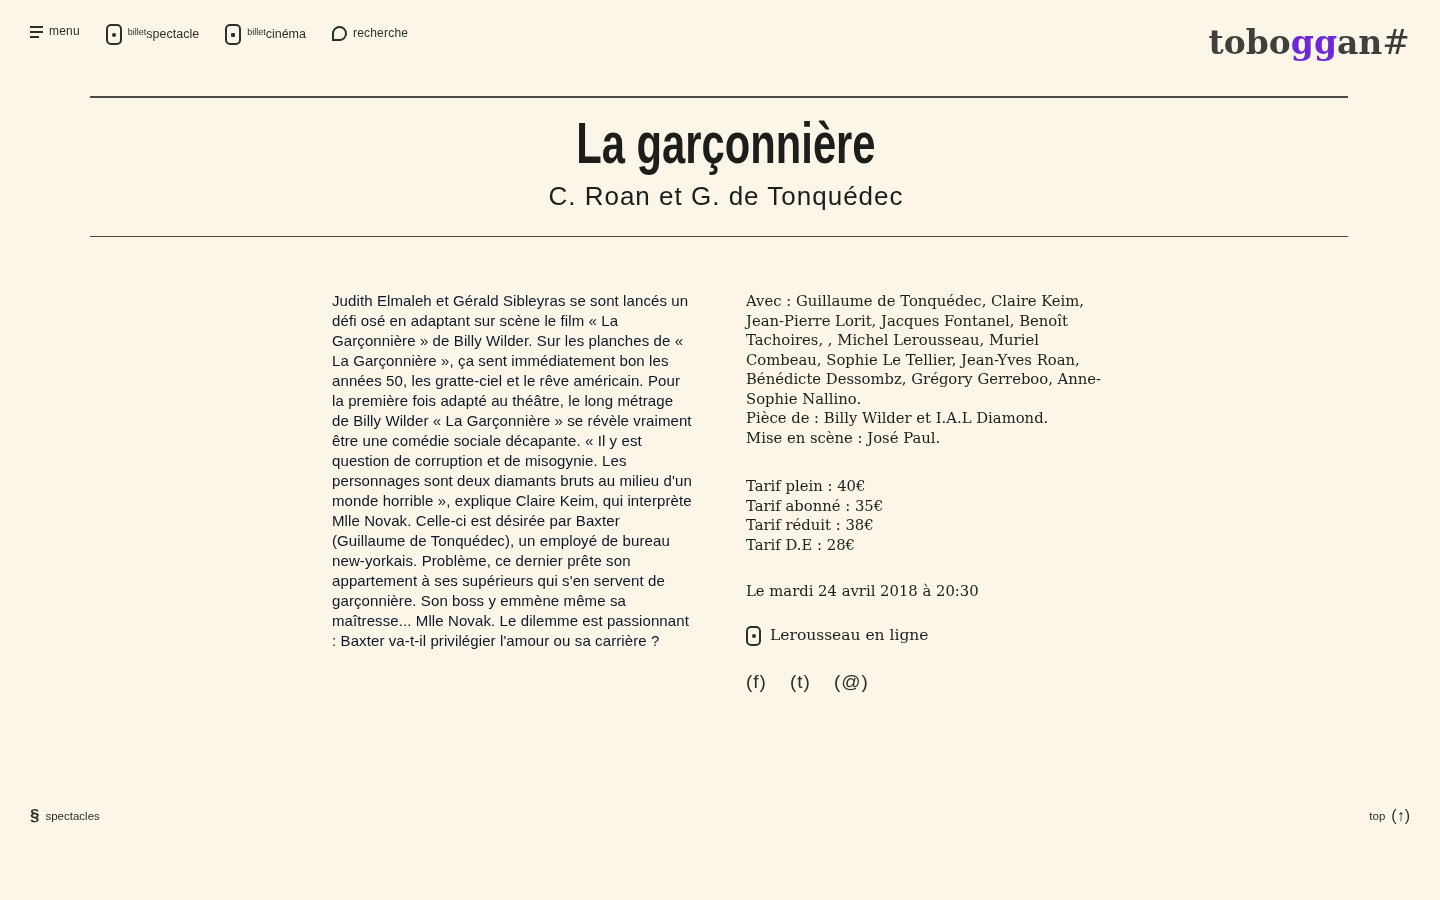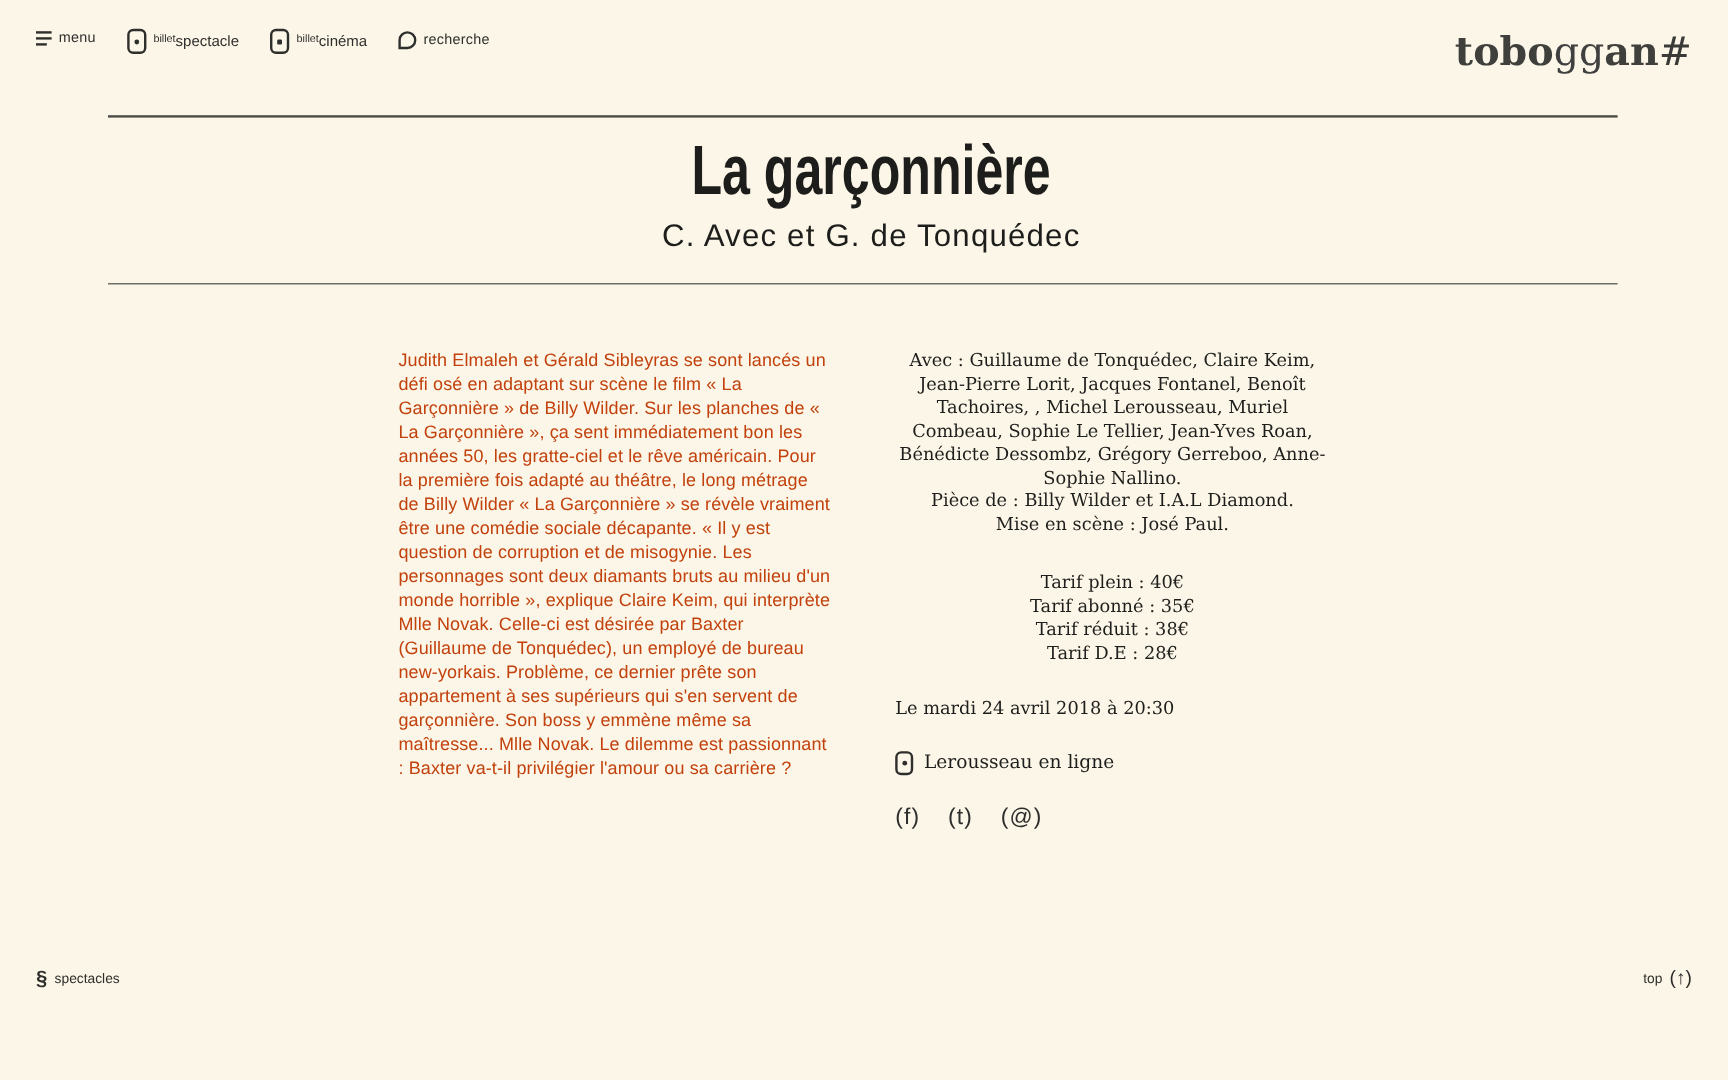--- a/index.html
+++ b/index.html
@@ -57,21 +57,21 @@
 
   .logo {
     margin-left:auto;
     font-family:"DejaVu Serif", serif;
     font-size:33px; line-height:1;
     padding-top:2px;
     cursor:pointer;
     white-space:nowrap;
   }
   .logo .p1, .logo .p3 { font-weight:700; color:#3f3f3c; }
-  .logo .p2 { font-weight:400; color:#404040;margin-top:18px; }
+  .logo .p2 { font-weight:700; color:#6d28d9;margin-top:18px; }
   .logo .p4 { font-weight:400; color:#3a3a38; }
 
   
   .rule { border:none; height:1.5px; background:#4c4c46; margin:0 92px 0 90px; }
 
   
   .title-block { text-align:center; padding:14px 0 26px 12px; }
   .show-title {
     font-size:58px; font-weight:700; line-height:62px;
     color:#1d1d1b; letter-spacing:0;
@@ -82,29 +82,29 @@
     letter-spacing:1px; margin-top:8px; line-height:28px;
   }
 
   
   main {
     width:776px; margin:54px auto 0 auto;
     display:flex; gap:52px; align-items:flex-start;
   }
   .col-left { width:362px; flex:0 0 auto; }
   .col-left p {
-    font-size:15px; line-height:20px; color:#c2410c;
+    font-size:15px; line-height:20px; color:#0f172a;
     letter-spacing:0.1px;
   }
   .col-right {
     width:362px; flex:0 0 auto;
     font-family:"DejaVu Serif", serif;
     font-size:14.8px; line-height:19.5px; color:#1e1e1c;
   }
-  .col-right .block { white-space:pre-line;text-align:center; }
+  .col-right .block { white-space:pre-line; }
   .genre     { margin-bottom:27px; }
   .credits   { margin-bottom:29px; }
   .tarifs    { margin-bottom:27px; }
   .date-line { margin-bottom:25px; }
 
   .billeterie {
     display:flex; align-items:center; gap:9px;
     cursor:pointer; color:#1e1e1c; text-decoration:none;
     margin-bottom:26px; font-size:15.5px;
   }
@@ -164,21 +164,21 @@
     </nav>
     <div class="logo">
       <span class="p1">tobo</span><span class="p2">gg</span><span class="p3">an</span><span class="p4">#</span>
     </div>
   </header>
 
   <hr class="rule">
 
   <div class="title-block">
     <h1 class="show-title"><span class="squeeze">La garçonnière</span></h1>
-    <div class="show-subtitle">C. Avec et G. de Tonquédec</div>
+    <div class="show-subtitle">C. Roan et G. de Tonquédec</div>
   </div>
 
   <hr class="rule">
 
   <main>
     <div class="col-left">
       <p>Judith Elmaleh et Gérald Sibleyras se sont lancés un défi osé en adaptant sur scène le film « La Garçonnière » de Billy Wilder. Sur les planches de « La Garçonnière », ça sent immédiatement bon les années 50, les gratte-ciel et le rêve américain. Pour la première fois adapté au théâtre, le long métrage de Billy Wilder « La Garçonnière » se révèle vraiment être une comédie sociale décapante. « Il y est question de corruption et de misogynie. Les personnages sont deux diamants bruts au milieu d'un monde horrible », explique Claire Keim, qui interprète Mlle Novak. Celle-ci est désirée par Baxter (Guillaume de Tonquédec), un employé de bureau new-yorkais. Problème, ce dernier prête son appartement à ses supérieurs qui s'en servent de garçonnière. Son boss y emmène même sa maîtresse... Mlle Novak. Le dilemme est passionnant : Baxter va-t-il privilégier l'amour ou sa carrière ?</p>
     </div>
 
     <div class="col-right">

